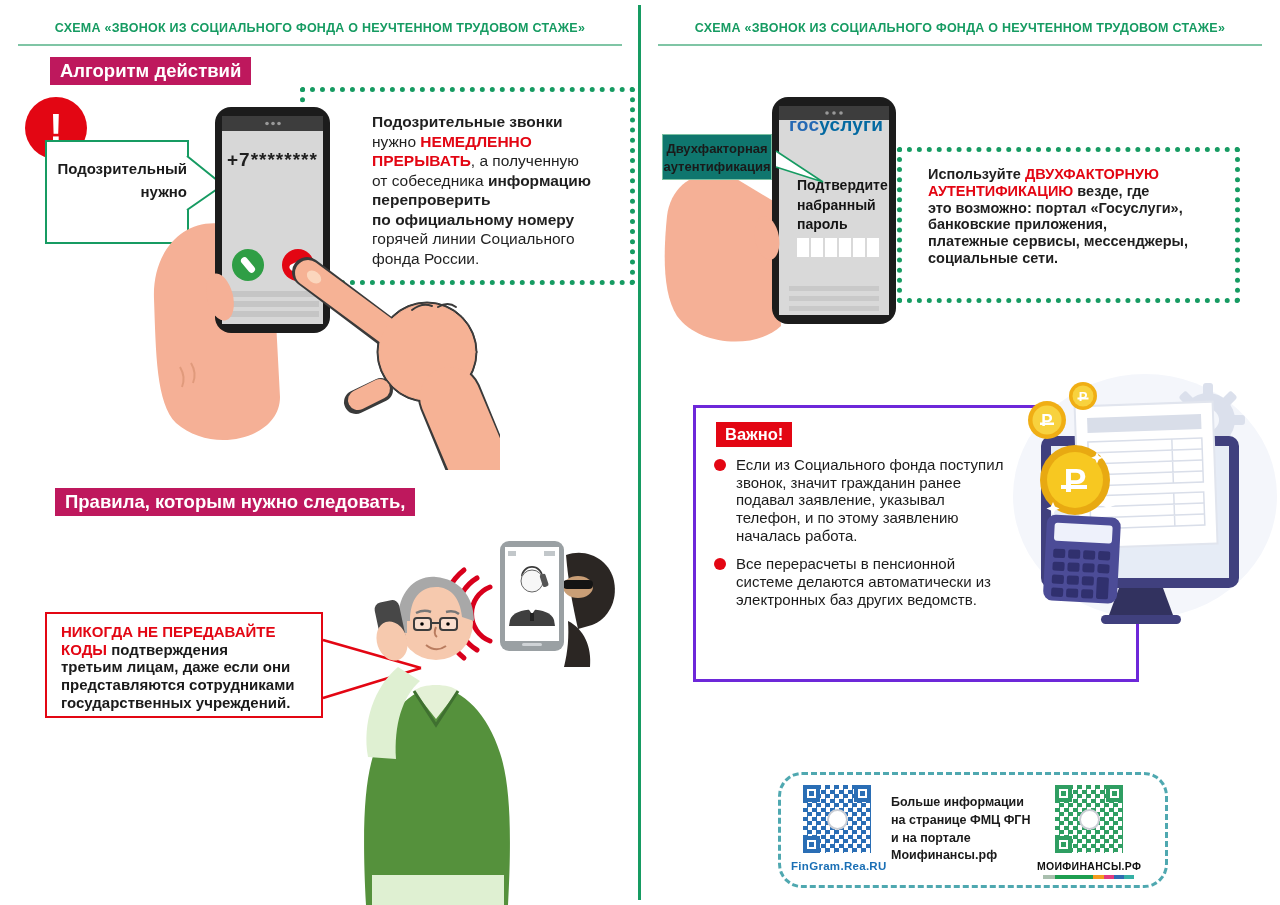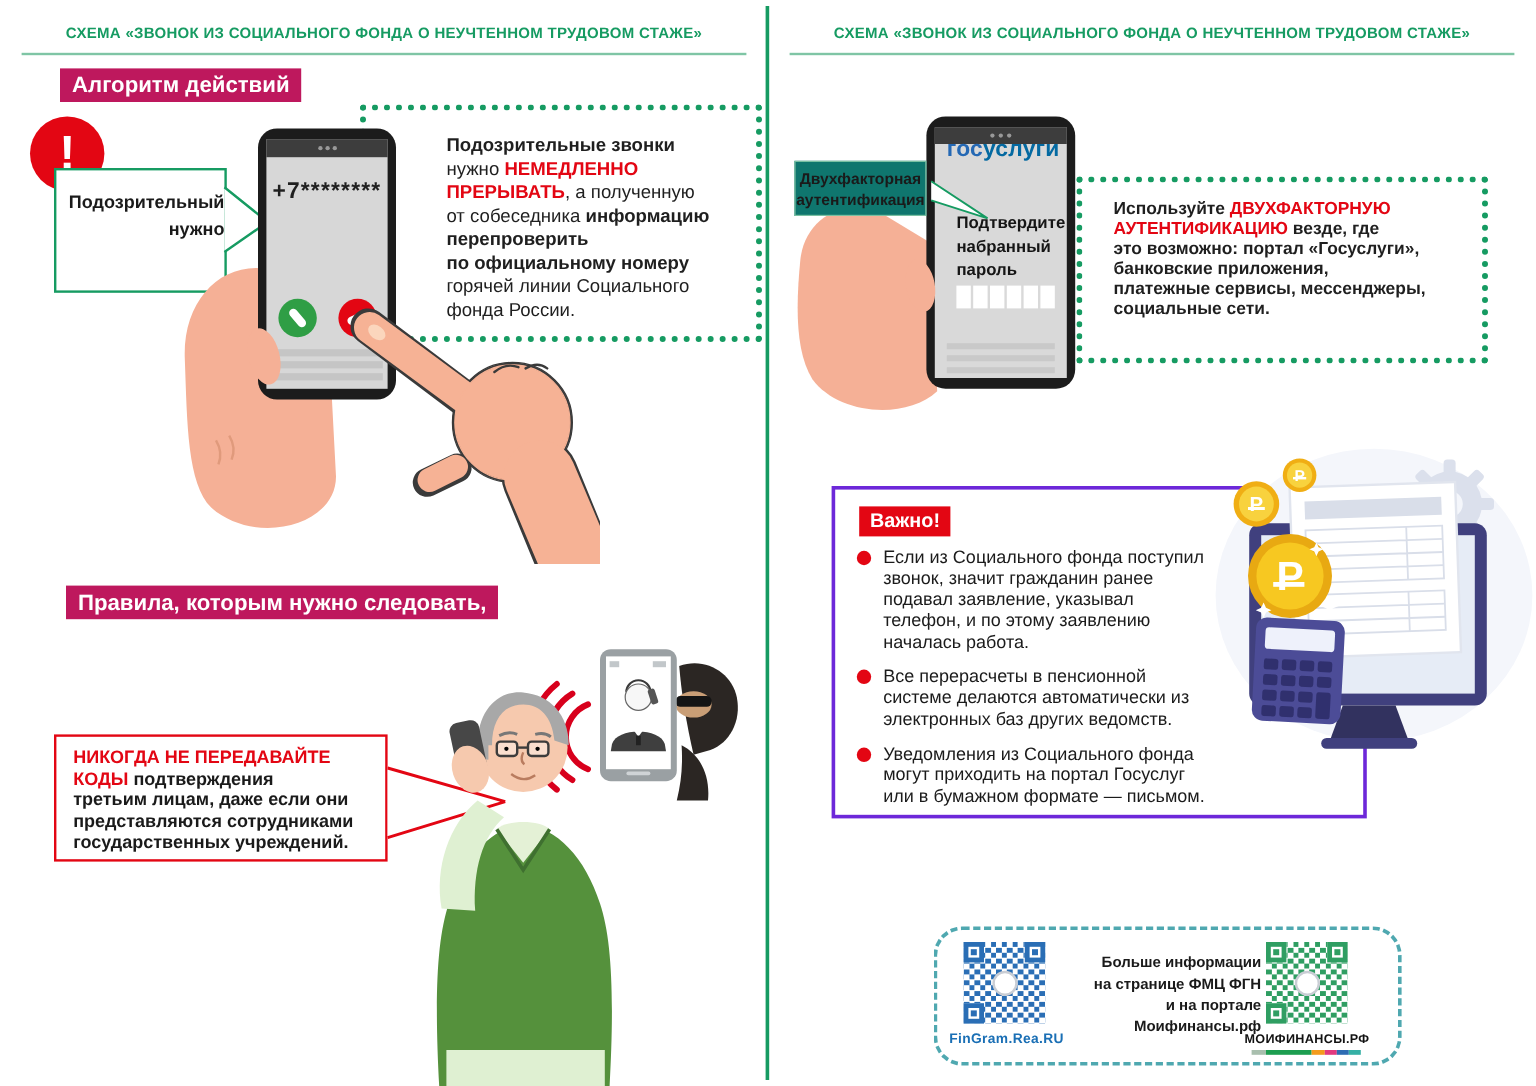--- a/index.html
+++ b/index.html
@@ -44,21 +44,21 @@
   .footer{background:#fff;border:3px dashed #4fa8b0;border-radius:24px;}
   .qr{position:relative;width:68px;height:68px;
       background:conic-gradient(var(--qc) 25%,#fff 0 50%,var(--qc) 0 75%,#fff 0);
       background-size:9px 9px;}
   .fp{position:absolute;width:17px;height:17px;border:4px solid var(--qc);background:#fff;box-sizing:border-box;}
   .fp::after{content:"";position:absolute;inset:2px;background:var(--qc);}
   .fp.tl{top:0;left:0;} .fp.tr{top:0;right:0;} .fp.bl{bottom:0;left:0;}
   .qr-logo{position:absolute;inset:0;margin:auto;width:17px;height:17px;border-radius:50%;
            background:#fff;border:2px solid #c9cdd4;}
   .fingram{font-size:11.5px;font-weight:800;color:#1a6fb5;text-align:center;letter-spacing:.3px;}
-  .finfo{font-size:12.5px;font-weight:800;line-height:1.42;text-align:right;}
+  .finfo{font-size:12.5px;font-weight:800;line-height:1.42;text-align:left;}
   .moifin{font-size:10.5px;font-weight:800;color:#111;text-align:center;letter-spacing:.3px;}
   .cbar{display:flex;height:4px;margin-top:3px;}
   .cbar span{display:block;height:4px;}
   .cb1{width:12px;background:#a9bfae;}.cb2{width:38px;background:#1d9e50;}
   .cb3{width:11px;background:#f39b1d;}.cb4{width:10px;background:#e2397f;}
   .cb5{width:10px;background:#2e6cb3;}.cb6{width:10px;background:#35b0a5;}
 </style>
 </head>
 <body>
 
@@ -237,24 +237,20 @@
   <div class="abs impbox" style="left:693px;top:405px;width:440px;height:271px;">
     <div class="rbadge" style="position:absolute;left:20px;top:14px;">Важно!</div>
     <div style="position:absolute;left:18px;top:48px;">
       <div class="imp-row">
         <div class="imp-dot"></div>
         <div class="imp-txt">Если из Социального фонда поступил звонок, значит гражданин ранее подавал заявление, указывал телефон, и по этому заявлению началась работа.</div>
       </div>
       <div class="imp-row">
         <div class="imp-dot"></div>
         <div class="imp-txt">Все перерасчеты в пенсионной системе делаются автоматически из электронных баз других ведомств.</div>
-      </div>
-      <div class="imp-row">
-        <div class="imp-dot"></div>
-        <div class="imp-txt">Уведомления из Социального фонда могут приходить на портал Госуслуг или в бумажном формате — письмом.</div>
       </div>
     </div>
   </div>
 
   <svg class="abs" style="left:1005px;top:368px;" width="275" height="265" viewBox="0 0 275 265">
     <ellipse cx="140" cy="128" rx="132" ry="122" fill="#f4f6fb"></ellipse>
     <g transform="translate(203,52)" fill="#dbe0ec">
       <rect x="-5" y="-37" width="10" height="74" rx="3"></rect>
       <rect x="-5" y="-37" width="10" height="74" rx="3" transform="rotate(45)"></rect>
       <rect x="-5" y="-37" width="10" height="74" rx="3" transform="rotate(90)"></rect>

